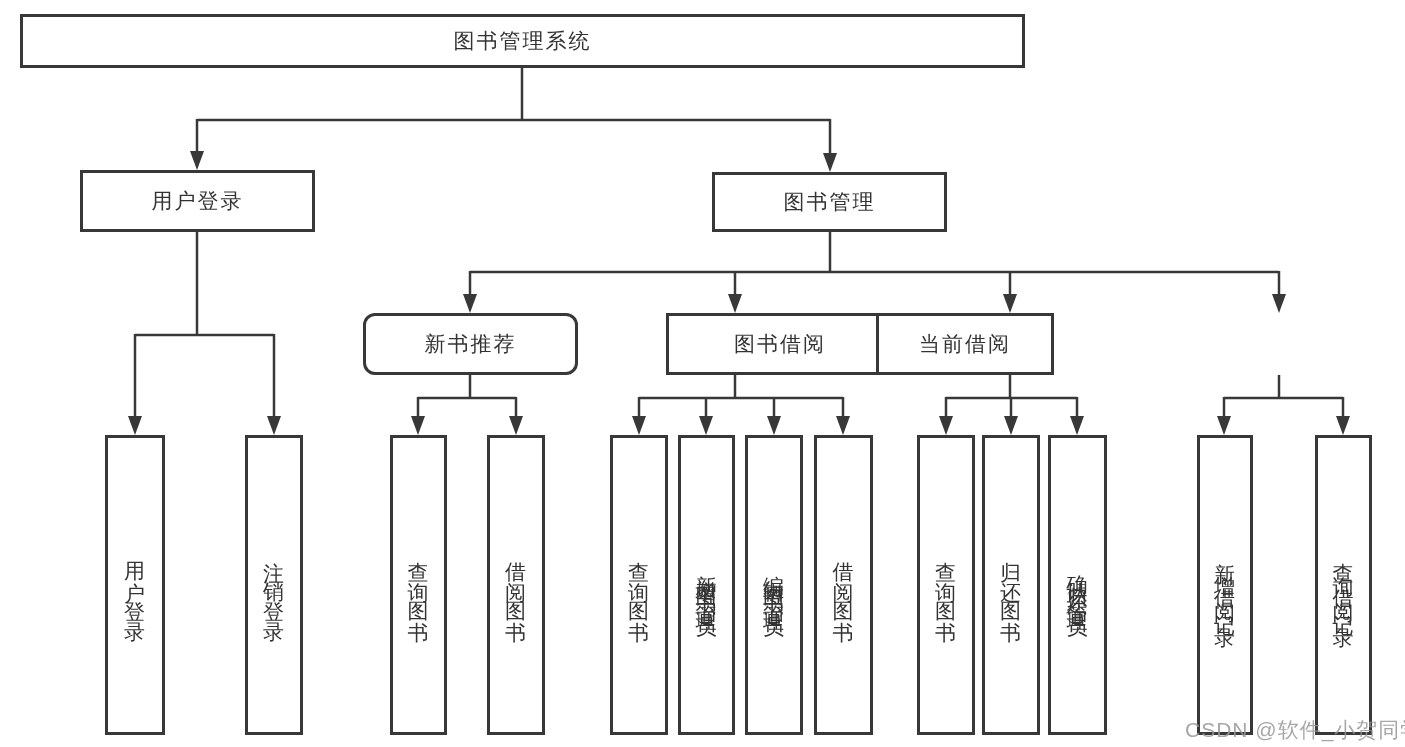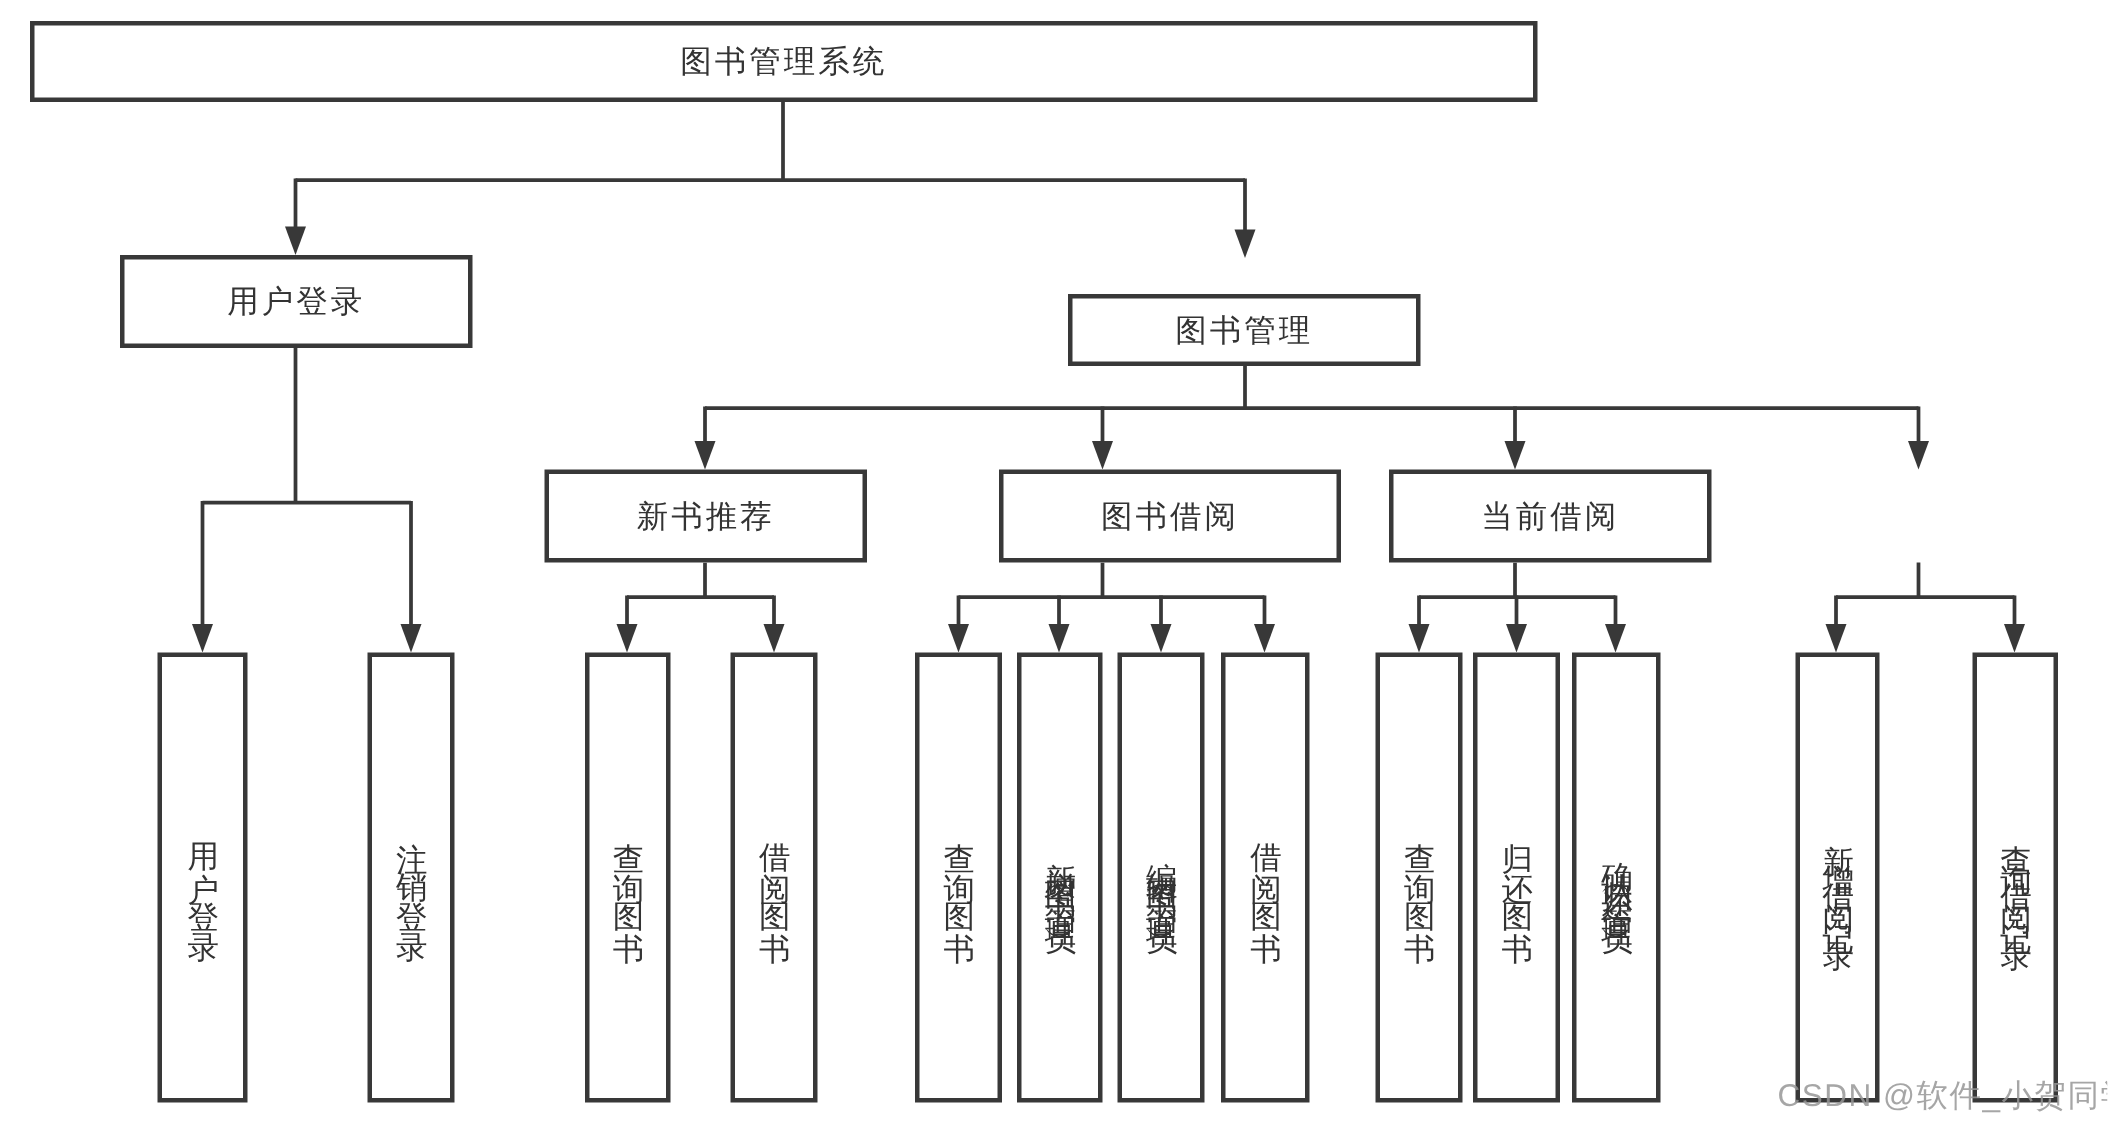--- a/index.html
+++ b/index.html
@@ -16,24 +16,24 @@
   .vlabel{
     writing-mode:vertical-rl;text-orientation:mixed;font-size:21px;font-weight:500;
     white-space:nowrap;line-height:1;
   }
   .sp-wide{letter-spacing:20px;}
   .sp-mid{letter-spacing:13px;}
   .sp-tight{letter-spacing:6px;}
   
   .n-root{left:20px;top:14px;width:1005px;height:54px;}
   .n-userlogin{left:80px;top:170px;width:235px;height:62px;}
-  .n-bookmgmt{left:712px;top:172px;width:235px;height:48px;margin-top:24px;}
-  .n-newbook{left:363px;top:313px;width:215px;height:62px;}
+  .n-bookmgmt{left:712px;top:172px;width:235px;height:60px;}
+  .n-newbook{left:363px;top:313px;width:215px;height:62px;border-radius:12px;}
   .n-borrow{left:621px;top:313px;width:228px;height:62px;margin-left:45px;}
-  .n-current{left:926px;top:313px;width:215px;height:62px;}
+  .n-current{left:876px;top:313px;width:178px;height:62px;}
   .n-records{left:1173px;top:313px;width:212px;height:62px;}
   .n-l1{left:105px;top:435px;width:60px;height:300px;}
   .n-l2{left:245px;top:435px;width:58px;height:300px;}
   .n-l3{left:390px;top:435px;width:57px;height:300px;}
   .n-l4{left:487px;top:435px;width:58px;height:300px;}
   .n-l5{left:610px;top:435px;width:58px;height:300px;}
   .n-l6{left:678px;top:435px;width:57px;height:300px;}
   .n-l7{left:745px;top:435px;width:58px;height:300px;}
   .n-l8{left:814px;top:435px;width:59px;height:300px;}
   .n-l9{left:917px;top:435px;width:58px;height:300px;}

